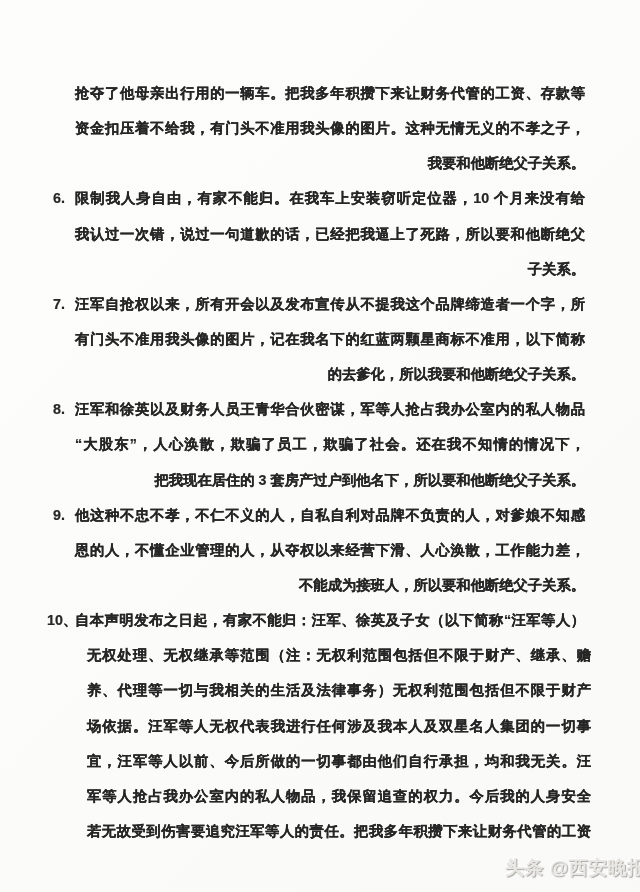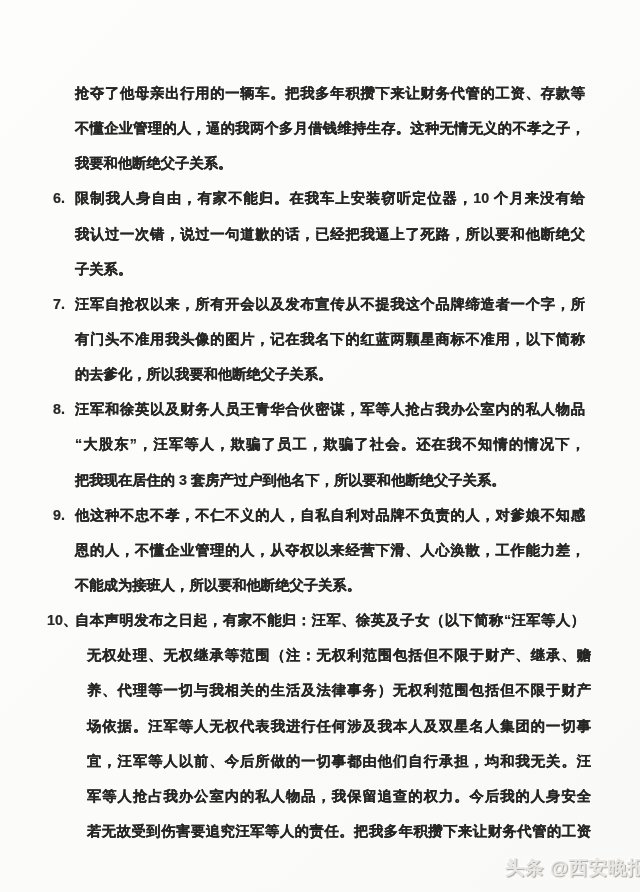--- a/index.html
+++ b/index.html
@@ -25,21 +25,21 @@
     font-size: 14.3px;
     font-weight: 700;
     -webkit-text-stroke: 0.2px #262626;
   }
   .line {
     position: relative;
     height: 35.15px;
     line-height: 35.15px;
     width: 510px;
     white-space: nowrap;
-    text-align: left;
+    text-align: right;
   }
   .line.flush {
     white-space: normal;
     text-align: justify;
     text-align-last: justify;
     text-justify: inter-character;
   }
   .line.ind {
     margin-left: 12px;
     width: 504px;
@@ -67,39 +67,39 @@
   }
 </style>
 </head>
 <body>
 
 <div class="page">
 
   <div class="statement">
 
     <div class="line flush">抢夺了他母亲出行用的一辆车。把我多年积攒下来让财务代管的工资、存款等</div>
-    <div class="line flush">不懂企业管理的人，逼的我两个多月借钱维持生存。这种无情无义的不孝之子，</div>
+    <div class="line flush">资金扣压着不给我，有门头不准用我头像的图片。这种无情无义的不孝之子，</div>
     <div class="line">我要和他断绝父子关系。</div>
 
     <div class="line flush">
       <span class="num">6.</span><span>限制我人身自由，有家不能归。在我车上安装窃听定位器，10 个月来没有给</span>
     </div>
     <div class="line flush">我认过一次错，说过一句道歉的话，已经把我逼上了死路，所以要和他断绝父</div>
     <div class="line">子关系。</div>
 
     <div class="line flush">
       <span class="num">7.</span><span>汪军自抢权以来，所有开会以及发布宣传从不提我这个品牌缔造者一个字，所</span>
     </div>
     <div class="line flush">有门头不准用我头像的图片，记在我名下的红蓝两颗星商标不准用，以下简称</div>
     <div class="line">的去爹化，所以我要和他断绝父子关系。</div>
 
     <div class="line flush">
       <span class="num">8.</span><span>汪军和徐英以及财务人员王青华合伙密谋，军等人抢占我办公室内的私人物品</span>
     </div>
-    <div class="line flush">“大股东”，汪军等人，欺骗了员工，欺骗了社会。还在我不知情的情况下，</div>
+    <div class="line flush">“大股东”，人心涣散，欺骗了员工，欺骗了社会。还在我不知情的情况下，</div>
     <div class="line">把我现在居住的 3 套房产过户到他名下，所以要和他断绝父子关系。</div>
 
     <div class="line flush">
       <span class="num">9.</span><span>他这种不忠不孝，不仁不义的人，自私自利对品牌不负责的人，对爹娘不知感</span>
     </div>
     <div class="line flush">恩的人，不懂企业管理的人，从夺权以来经营下滑、人心涣散，工作能力差，</div>
     <div class="line">不能成为接班人，所以要和他断绝父子关系。</div>
 
     <div class="line flush">
       <span class="num wide">10、</span><span>自本声明发布之日起，有家不能归：汪军、徐英及子女（以下简称“汪军等人）</span>

